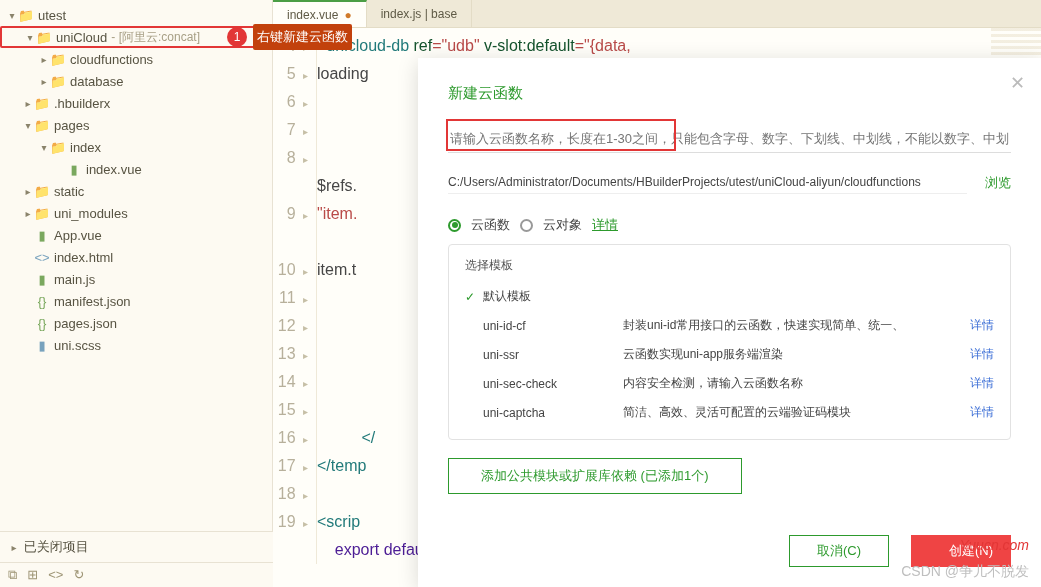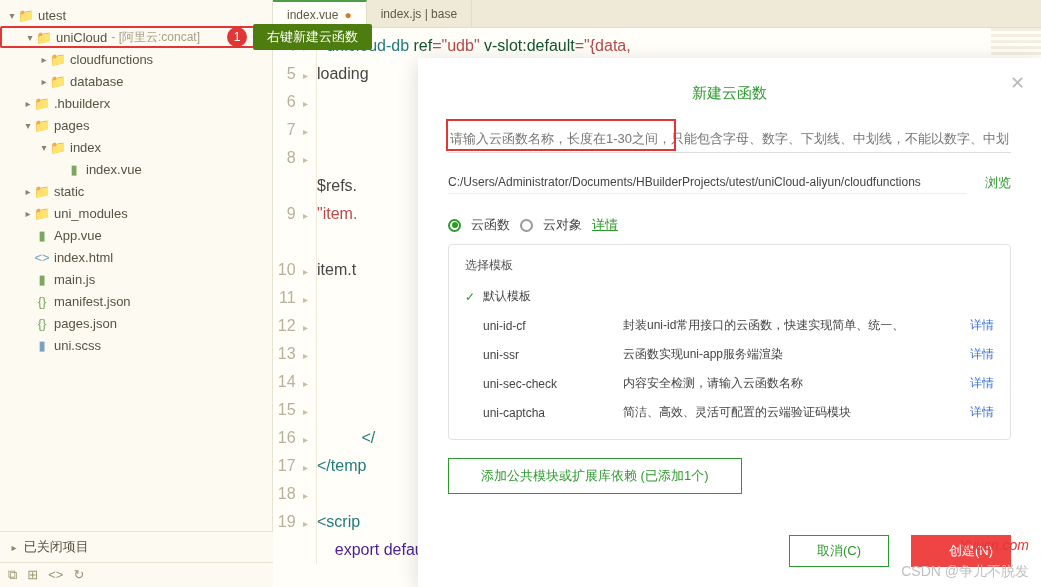--- a/index.html
+++ b/index.html
@@ -12,21 +12,21 @@
 .ficon { width: 16px; text-align: center; margin-right: 4px; }
 .folder-y { color: #d6a93b; }
 .folder-o { color: #e69b32; }
 .file-g { color: #7aa85e; }
 .file-b { color: #78a2bd; }
 .highlight { border: 2px solid #e23636; border-radius: 2px; }
 .suffix { color: #a79f85; font-size: 12px; margin-left: 4px; }
 
 .badge-tip { position: absolute; left: 227px; top: 24px; display: flex; align-items: center; z-index: 5; }
 .badge-num { width: 20px; height: 20px; border-radius: 50%; background: #e23636; color: #fff; display: flex; align-items: center; justify-content: center; font-size: 12px; margin-right: 6px; }
-.badge-txt { background: #4d7c0f; color: #fff; padding: 4px 14px; font-size: 13px; border-radius: 2px; }
+.badge-txt { background: #c2410c; color: #fff; padding: 4px 4px; font-size: 13px; border-radius: 2px; }
 
 .closed-panel { position: absolute; left: 0; bottom: 0; width: 273px; background: #fdfaf2; border-top: 1px solid #e8e2d3; }
 .closed-title { padding: 6px 8px; color: #575342; font-size: 13px; display:flex; align-items:center; }
 .toolbar { border-top: 1px solid #e8e2d3; padding: 4px 8px; display: flex; gap: 10px; color: #9e9575; }
 
 .editor { position: absolute; left: 273px; top: 0; right: 0; height: 100%; background: #fffef9; }
 .tabs { height: 28px; background: #efe9d7; border-bottom: 1px solid #e3dcc6; display: flex; }
 .tab { padding: 0 14px; display: flex; align-items: center; font-size: 12px; color: #5f5a46; border-right: 1px solid #e3dcc6; }
 .tab.active { background: #fffef9; border-top: 2px solid #4b9e46; }
 .tab .dirty { color: #d07a2a; margin-left: 6px; }
@@ -37,21 +37,21 @@
 .lines { padding-top: 4px; }
 .lines div { height: 28px; line-height: 28px; white-space: pre; }
 .tag { color: #227a7a; }
 .attr { color: #14532d; }
 .str { color: #b94a48; }
 .kw { color: #4c1d95; }
 
 .minimap { position: absolute; right: 0; top: 28px; width: 50px; height: 120px; background: repeating-linear-gradient(#e8dfc8 0 3px, transparent 3px 6px); opacity: .5; }
 
 .dialog { position: absolute; left: 418px; top: 58px; width: 623px; height: 529px; background: #fff; box-shadow: 0 4px 20px rgba(0,0,0,.15); padding: 26px 30px 16px 30px; z-index: 20; }
-.dlg-title { color: #2d9a2d; font-size: 15px; margin-bottom: 22px; text-align: center; }
+.dlg-title { color: #2d9a2d; font-size: 15px; margin-bottom: 22px; }
 .dlg-close { position: absolute; right: 16px; top: 14px; color: #bbb; font-size: 18px; cursor: pointer; }
 .name-row { position: relative; margin-bottom: 18px; }
 .name-hl { position: absolute; left: -2px; top: -6px; width: 230px; height: 32px; border: 2px solid #e23636; }
 .name-input { width: 100%; border: none; border-bottom: 1px solid #ddd; padding: 6px 2px; font-size: 13px; color: #888; outline: none; }
 .path-row { display: flex; align-items: center; margin-bottom: 22px; }
 .path-txt { flex: 1; color: #444; font-size: 12px; border-bottom: 1px solid #eee; padding: 4px 0; }
 .browse { color: #2d9a2d; margin-left: 18px; font-size: 13px; cursor: pointer; }
 .radio-row { display: flex; align-items: center; gap: 10px; margin-bottom: 10px; font-size: 13px; color: #444; }
 .radio { width: 13px; height: 13px; border-radius: 50%; border: 2px solid #999; display: inline-flex; align-items: center; justify-content: center; }
 .radio.on { border-color: #2d9a2d; }

